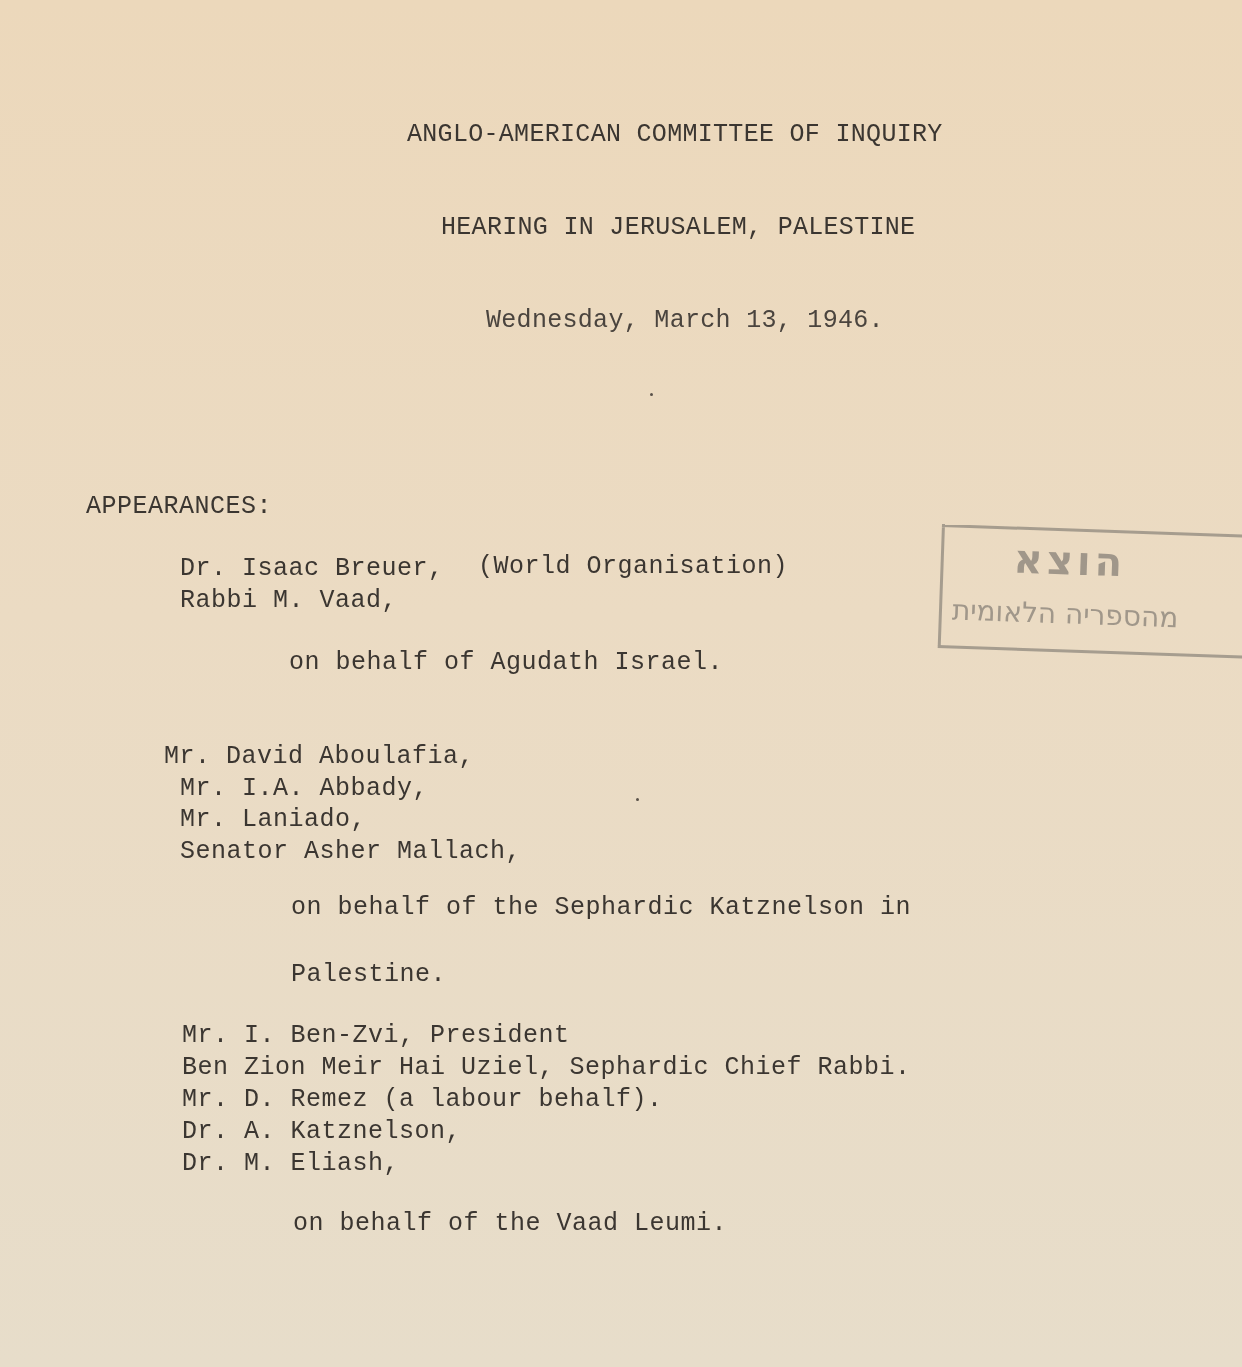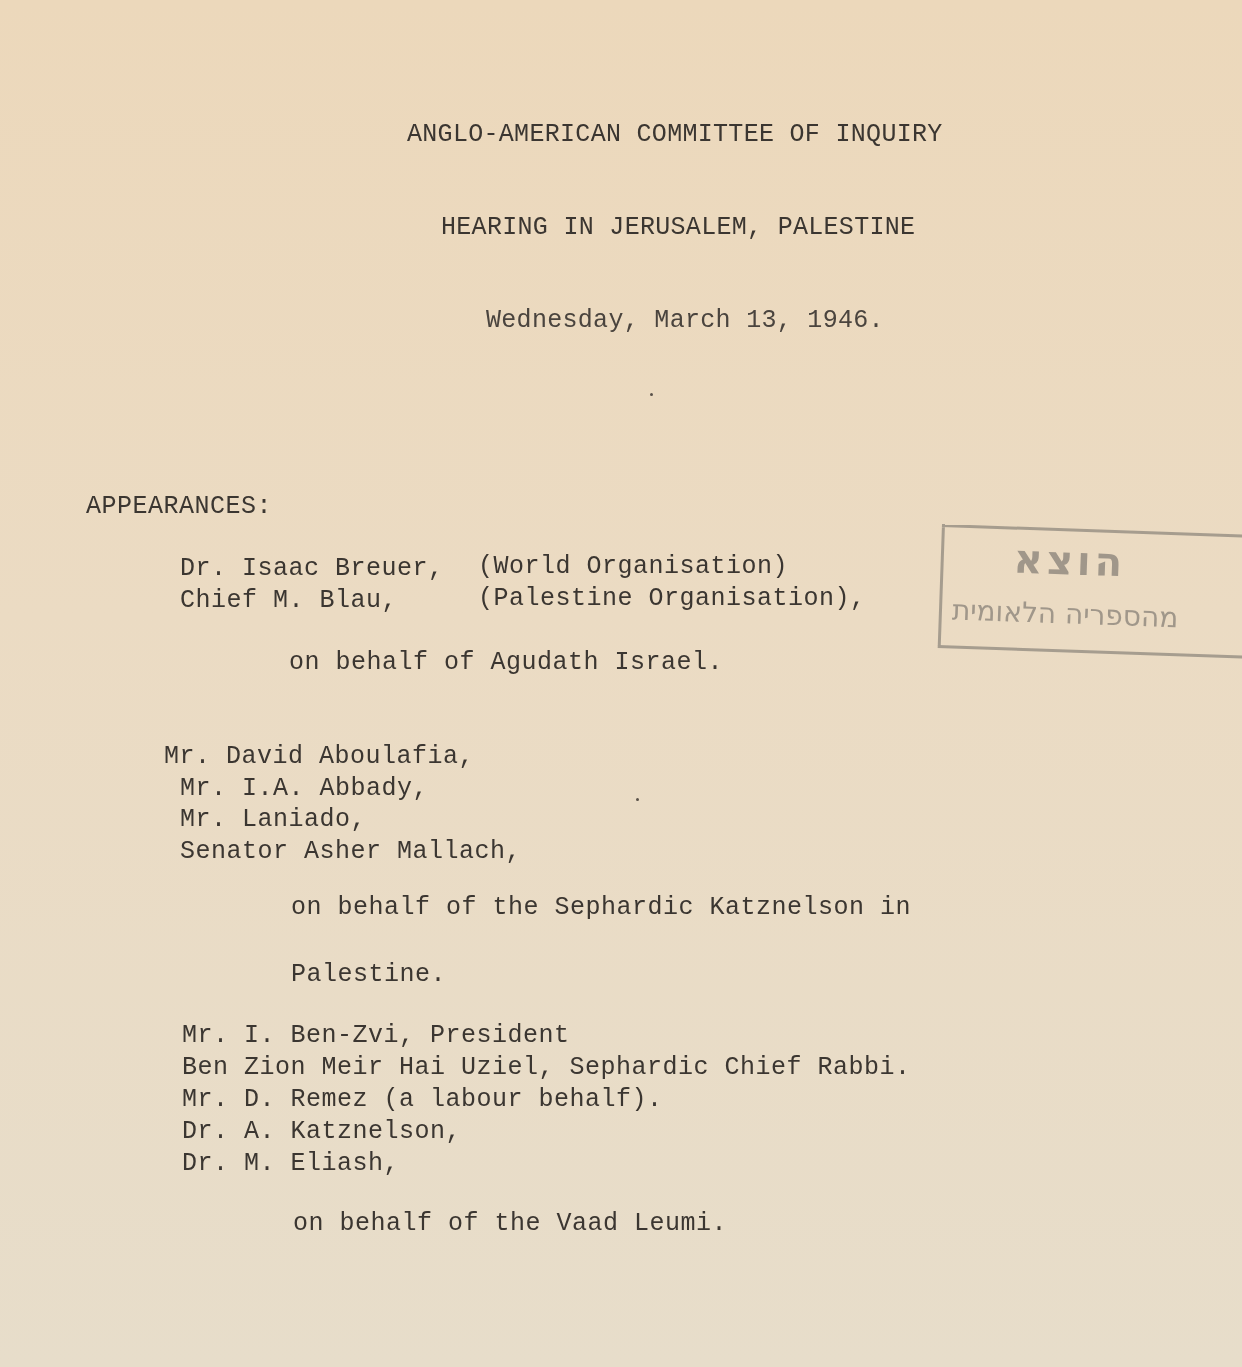--- a/index.html
+++ b/index.html
@@ -35,22 +35,21 @@
 <div class="page">
   <div class="line hdr" style="left:407px; top:120px;">ANGLO-AMERICAN COMMITTEE OF INQUIRY</div>
   <div class="line hdr" style="left:441px; top:213px;">HEARING IN JERUSALEM, PALESTINE</div>
   <div class="line hdr faint" style="left:486px; top:306px;">Wednesday, March 13, 1946.</div>
   <div class="dot" style="left:650px; top:393px;"></div>
 
   <div class="line" style="left:86px; top:492px;">APPEARANCES:</div>
 
   <div class="line" style="left:180px; top:554px;">Dr. Isaac Breuer,</div>
   <div class="line" style="left:478px; top:552px;">(World Organisation)</div>
-  <div class="line" style="left:180px; top:586px;">Chief M. Blau,</div>
-  <div class="line" style="left:478px; top:584px;">(Palestine Organisation),</div>
+  <div class="line" style="left:180px; top:586px;">Rabbi M. Vaad,</div>
   <div class="line" style="left:289px; top:648px;">on behalf of Agudath Israel.</div>
 
   <div class="line" style="left:164px; top:742px;">Mr. David Aboulafia,</div>
   <div class="line" style="left:180px; top:774px;">Mr. I.A. Abbady,</div>
   <div class="line" style="left:180px; top:805px;">Mr. Laniado,</div>
   <div class="line" style="left:180px; top:837px;">Senator Asher Mallach,</div>
   <div class="line" style="left:291px; top:893px;">on behalf of the Sephardic Katznelson in</div>
   <div class="line" style="left:291px; top:960px;">Palestine.</div>
   <div class="dot" style="left:636px; top:798px;"></div>
 

